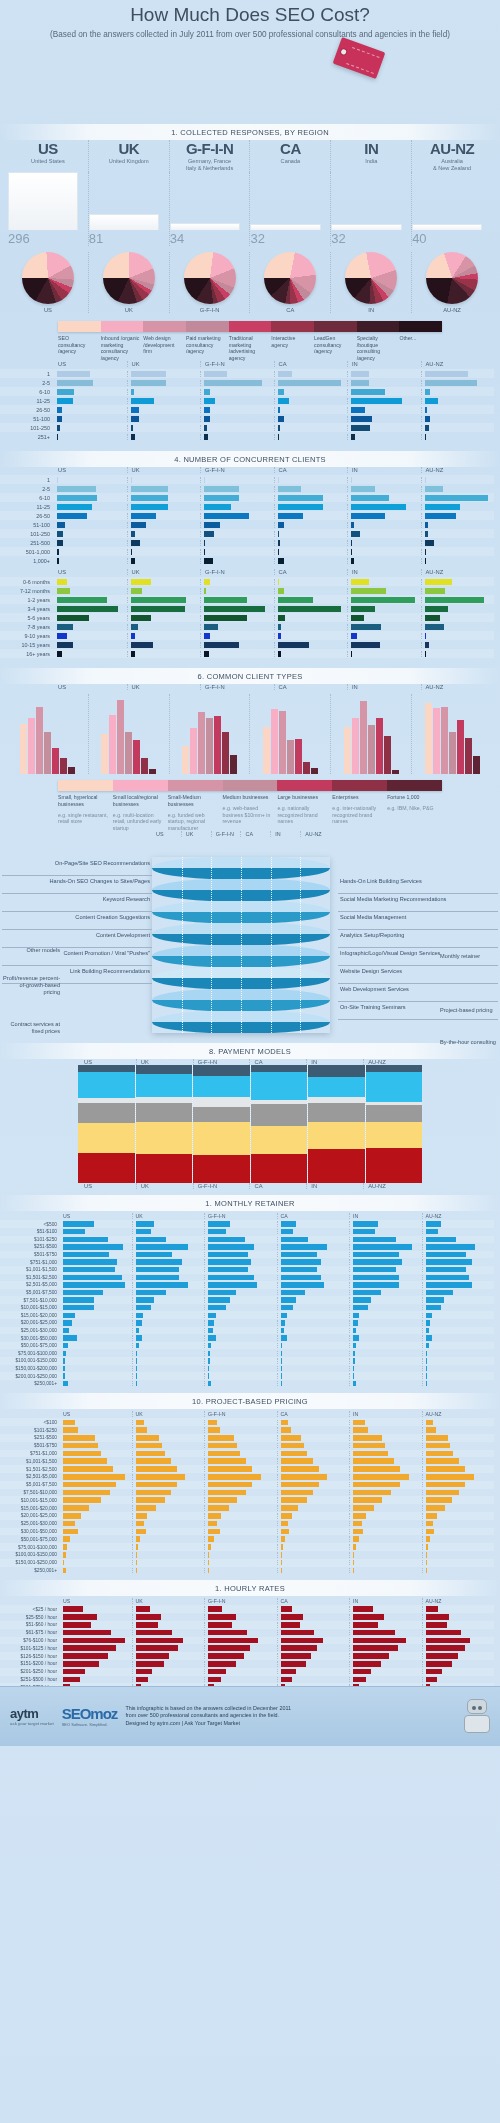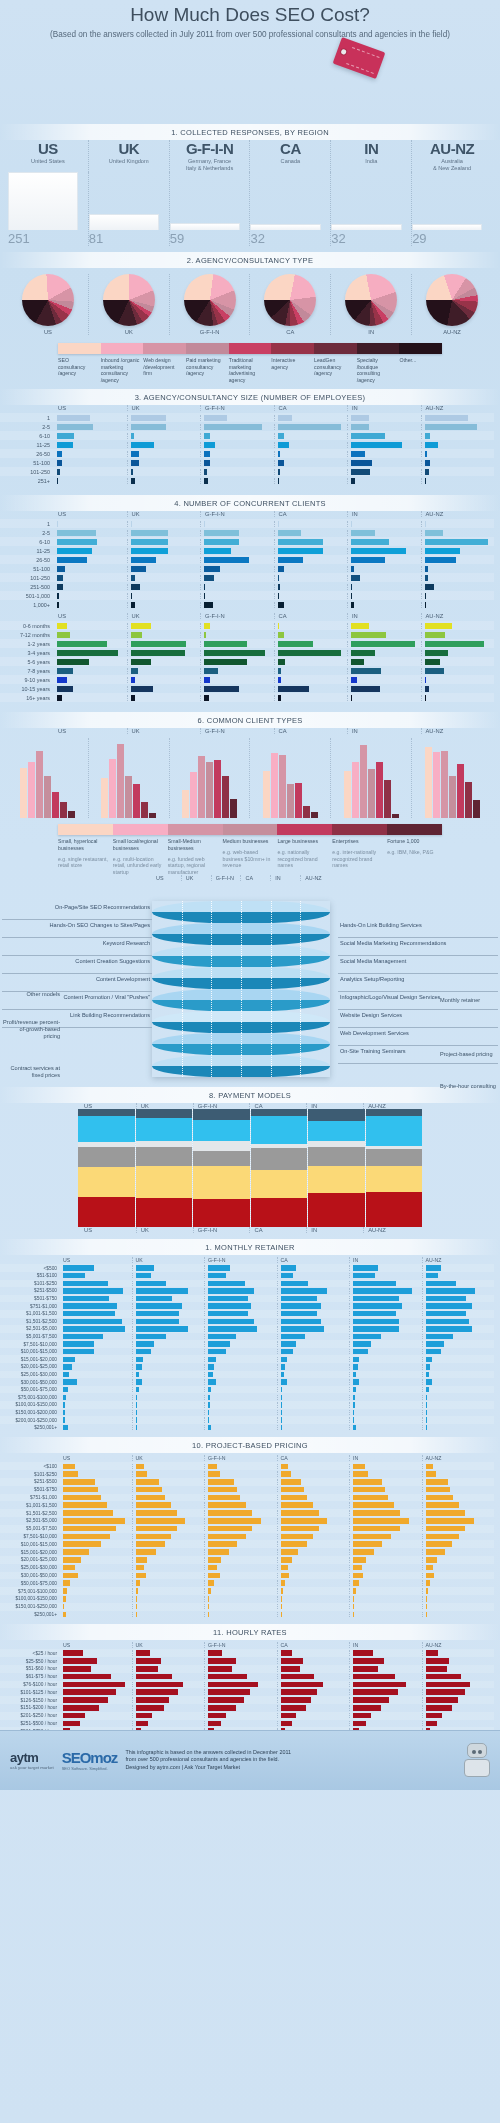--- a/index.html
+++ b/index.html
@@ -151,45 +151,44 @@
         <div class="rh-name">India</div>
       </div>
       <div class="col">
         <div class="rh-code">AU-NZ</div>
         <div class="rh-name">Australia<br>&amp; New Zealand</div>
       </div>
     </div>
   <div class="resp" id="respChart">
       <div class="rcol">
         <div class="bar" style="height:58px"></div>
-        <div class="val">251</div>
+        <div class="val">296</div>
       </div>
       <div class="rcol">
         <div class="bar" style="height:15.871621621621621px"></div>
         <div class="val">81</div>
       </div>
       <div class="rcol">
         <div class="bar" style="height:6.662162162162162px"></div>
-        <div class="val">59</div>
+        <div class="val">34</div>
       </div>
       <div class="rcol">
         <div class="bar" style="height:6.27027027027027px"></div>
         <div class="val">32</div>
       </div>
       <div class="rcol">
         <div class="bar" style="height:6.27027027027027px"></div>
         <div class="val">32</div>
       </div>
       <div class="rcol">
         <div class="bar" style="height:5.6824324324324325px"></div>
-        <div class="val">29</div>
+        <div class="val">40</div>
       </div>
     </div>
 
-  <div class="banner">2. AGENCY/CONSULTANCY TYPE</div>
   <div class="pies" id="pies">
       <div class="p">
         <div class="pie" style="background:conic-gradient(from -90deg,#fbd6c4 0.00deg 86.40deg,#f6adc1 86.40deg 151.20deg,#d794a6 151.20deg 183.60deg,#c2899a 183.60deg 201.60deg,#c93f63 201.60deg 216.00deg,#983349 216.00deg 237.60deg,#6d2b3c 237.60deg 252.00deg,#3f1d28 252.00deg 298.80deg,#24111a 298.80deg 360.00deg)"></div>
         <div class="pielbl">US</div>
       </div>
       <div class="p">
         <div class="pie" style="background:conic-gradient(from -90deg,#fbd6c4 0.00deg 90.00deg,#f6adc1 90.00deg 158.40deg,#d794a6 158.40deg 194.40deg,#c2899a 194.40deg 208.80deg,#c93f63 208.80deg 219.60deg,#983349 219.60deg 237.60deg,#6d2b3c 237.60deg 252.00deg,#3f1d28 252.00deg 295.20deg,#24111a 295.20deg 360.00deg)"></div>
         <div class="pielbl">UK</div>
       </div>
       <div class="p">
@@ -227,21 +226,20 @@
       <div class="lt">Inbound /organic marketing consultancy /agency</div>
       <div class="lt">Web design /development firm</div>
       <div class="lt">Paid marketing consultancy /agency</div>
       <div class="lt">Traditional marketing /advertising agency</div>
       <div class="lt">Interactive agency</div>
       <div class="lt">LeadGen consultancy /agency</div>
       <div class="lt">Specialty /boutique consulting /agency</div>
       <div class="lt">Other...</div>
     </div>
 
-  <div class="banner">3. AGENCY/CONSULTANCY SIZE (NUMBER OF EMPLOYEES)</div>
   <div class="colhdr" id="hdr3">
       <div class="ch">US</div>
       <div class="ch">UK</div>
       <div class="ch">G-F-I-N</div>
       <div class="ch">CA</div>
       <div class="ch">IN</div>
       <div class="ch">AU-NZ</div>
     </div>
   <div class="hbars" id="chart3">
       <div class="hrow">
@@ -2187,21 +2185,21 @@
           <div class="hcell">
             <div class="hbar" style="width: 2.14286%; background: rgb(240, 169, 44); height: 5.6px;"></div>
           </div>
           <div class="hcell">
             <div class="hbar" style="width: 2.14286%; background: rgb(240, 169, 44); height: 5.6px;"></div>
           </div>
         </div>
       </div>
     </div>
 
-  <div class="banner">11. HOURLY RATES</div>
+  <div class="banner">1. HOURLY RATES</div>
   <div class="pr-rows" id="chart11">
       <div class="pr-row" style="height: 9px;">
         <div class="pr-label"></div>
         <div class="hcells">
           <div class="hcell" style="font-size: 5.2px; color: rgb(75, 96, 118);">US</div>
           <div class="hcell" style="font-size: 5.2px; color: rgb(75, 96, 118);">UK</div>
           <div class="hcell" style="font-size: 5.2px; color: rgb(75, 96, 118);">G-F-I-N</div>
           <div class="hcell" style="font-size: 5.2px; color: rgb(75, 96, 118);">CA</div>
           <div class="hcell" style="font-size: 5.2px; color: rgb(75, 96, 118);">IN</div>
           <div class="hcell" style="font-size: 5.2px; color: rgb(75, 96, 118);">AU-NZ</div>

